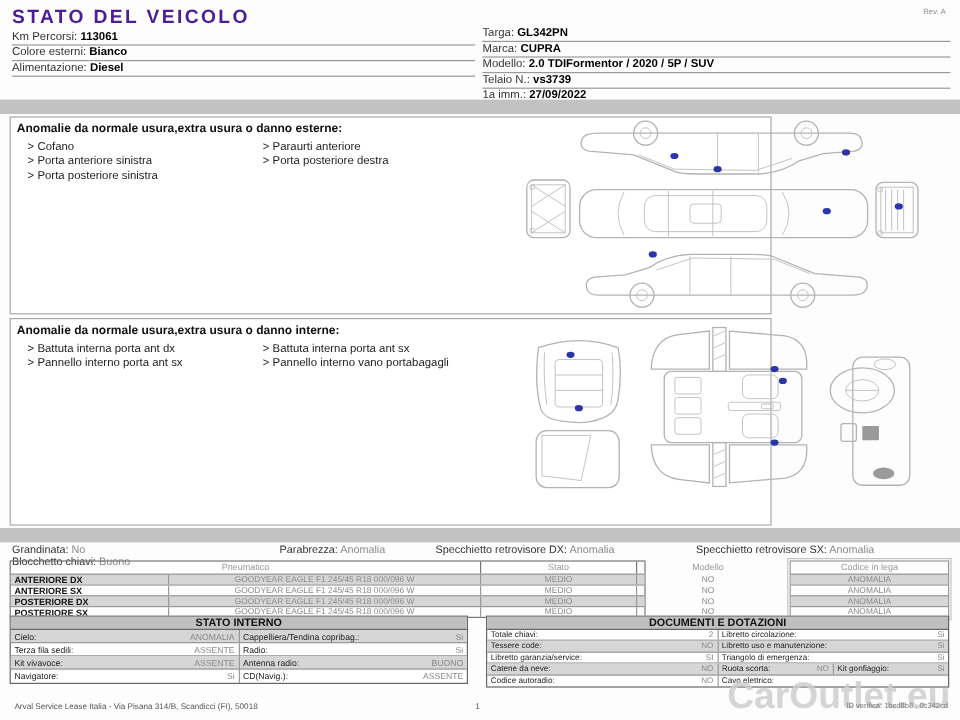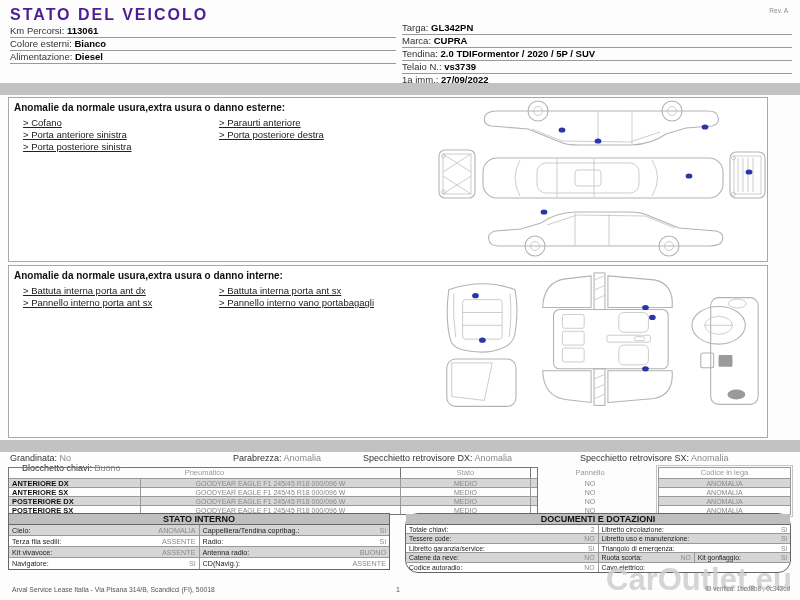--- a/index.html
+++ b/index.html
@@ -12,26 +12,26 @@
 
   .fields-left { position:absolute; left:10px; top:25px; width:386px; }
   .fields-right { position:absolute; left:402px; top:22px; width:390px; }
   .frow { height:13px; border-bottom:1px solid #9a9a9a; font-size:9.5px; white-space:nowrap; overflow:hidden; }
   .frow .lab { color:#333;margin-top:16px; }
   .frow .val { color:#000; font-weight:bold;margin-top:24px; }
 
   .graybar { position:absolute; left:0; width:800px; height:12px; background:#c2c2c2; }
   .bar1 { top:83px; } .bar2 { top:440px; }
 
-  .panel { position:absolute; left:8px; width:760px; border:1px solid #a8a8a8; background:#fff; }
+  .panel { position:absolute; left:8px; width:635px; border:1px solid #a8a8a8; background:#fff; }
   .panel-ext { top:97px; height:165px; }
   .panel-int { top:265px; height:173px; }
   .panel h3 { position:absolute; left:5px; top:4px; font-size:10px; font-weight:bold; color:#111; }
   .plist { position:absolute; top:19px; font-size:9.5px; line-height:12px; color:#222; }
-  .plist div { white-space:nowrap;text-decoration:underline; }
+  .plist div { white-space:nowrap; }
   .pl-c1 { left:14px; } .pl-c2 { left:210px; width:185px; }
   .pl-c2 div { white-space:normal; }
   .diagram { position:absolute; left:398px; top:2px; }
   svg { display:block; }
   .ln { fill:none; stroke:#b3b3b3; stroke-width:1.1; }
   .ln2 { fill:none; stroke:#c0c0c0; stroke-width:0.8; }
   .dk { fill:#9a9a9a; stroke:none; }
 
   .statusline { position:absolute; left:0; top:453px; width:800px; font-size:9px; }
   .sitem { position:absolute; white-space:nowrap; }
@@ -46,21 +46,21 @@
   .tt-row > div { line-height:9px; text-align:center; color:#8a8a8a; border-right:1px solid #999; overflow:hidden; white-space:nowrap; }
   .tt-row > div:last-child { border-right:none; }
   .tt-pos { text-align:left !important; padding-left:3px; font-weight:bold; color:#111 !important; font-size:7.5px; }
   .alt { background:#d6d6d6; }
   .tt-cerchi { position:absolute; left:650px; top:0; width:133px; border:1px solid #999; outline:1px solid #c4c4c4; outline-offset:1px; }
   .tt-cerchi > div { height:9px; line-height:9px; text-align:center; color:#8a8a8a; border-top:1px solid #999; overflow:hidden; }
   .tt-cerchi > .cc-h { height:10px; line-height:10px; border-top:none; color:#999; font-size:7.5px; }
 
   .btable { position:absolute; top:513px; border:1px solid #666; background:#fff; }
   .bt-left { left:8px; width:382px; }
-  .bt-right { left:405px; width:386px;border-radius:13px; }
+  .bt-right { left:405px; width:386px; }
   .bt-title { height:11px; line-height:11px; background:#bfbfbf; text-align:center; font-weight:bold; font-size:9px; color:#111; border-bottom:1px solid #666; }
   .brow { display:flex; border-bottom:1px solid #999; }
   .brow:last-child { border-bottom:none; }
   .bt-left .brow { height:11px; font-size:7.2px; line-height:11px;align-items:center; }
   .bt-right .brow { height:9.4px; font-size:6.8px; line-height:9.4px; }
   .bhalf { flex:1; display:flex; justify-content:space-between; padding:0 3px; overflow:hidden; white-space:nowrap; }
   .bhalf + .bhalf { border-left:1px solid #999; }
   .bhalf .lab { color:#222; }
   .bhalf .val { color:#8a8a8a; }
   .bsub { display:flex; flex:1; justify-content:space-between; overflow:hidden; }
@@ -81,21 +81,21 @@
 
   <div class="fields-left">
     <div class="frow"><span class="lab">Km Percorsi: </span><span class="val">113061</span></div>
     <div class="frow"><span class="lab">Colore esterni: </span><span class="val">Bianco</span></div>
     <div class="frow"><span class="lab">Alimentazione: </span><span class="val">Diesel</span></div>
   </div>
 
   <div class="fields-right">
     <div class="frow"><span class="lab">Targa: </span><span class="val">GL342PN</span></div>
     <div class="frow"><span class="lab">Marca: </span><span class="val">CUPRA</span></div>
-    <div class="frow"><span class="lab">Tendina: </span><span class="val">2.0 TDIFormentor / 2020 / 5P / SUV</span></div>
+    <div class="frow"><span class="lab">Modello: </span><span class="val">2.0 TDIFormentor / 2020 / 5P / SUV</span></div>
     <div class="frow"><span class="lab">Telaio N.: </span><span class="val">vs3739</span></div>
     <div class="frow"><span class="lab">1a imm.: </span><span class="val">27/09/2022</span></div>
   </div>
 
   <div class="graybar bar1"></div>
 
   <div class="panel panel-ext">
     <h3>Anomalie da normale usura,extra usura o danno esterne:</h3>
     <div class="plist pl-c1">
       <div>&gt; Cofano</div>
@@ -243,29 +243,29 @@
     </div>
   </div>
 
   <div class="graybar bar2"></div>
 
   <div class="statusline">
     <span class="sitem" style="left:10px"><span class="lab">Grandinata: </span><span class="val">No</span></span>
     <span class="sitem" style="left:233px"><span class="lab">Parabrezza: </span><span class="val">Anomalia</span></span>
     <span class="sitem" style="left:363px"><span class="lab">Specchietto retrovisore DX: </span><span class="val">Anomalia</span></span>
     <span class="sitem" style="left:580px"><span class="lab">Specchietto retrovisore SX: </span><span class="val">Anomalia</span></span>
-    <span class="sitem" style="left:22px; top:10px"><span class="lab">Blocchetto chiavi: </span><span class="val">Buono</span></span>
+    <span class="sitem" style="left:10px; top:10px"><span class="lab">Blocchetto chiavi: </span><span class="val">Buono</span></span>
   </div>
 
   <div class="tire">
     <div class="tt-main">
       <div class="tt-header">
         <div>Pneumatico</div>
         <div>Stato</div>
-        <div>Pannello</div>
+        <div>Modello</div>
       </div>
       <div class="tt-row alt">
         <div class="tt-pos">ANTERIORE DX</div>
           <div>GOODYEAR EAGLE F1 245/45 R18 000/096 W</div>
           <div>MEDIO</div>
           <div>NO</div>
       </div>
       <div class="tt-row">
         <div class="tt-pos">ANTERIORE SX</div>
           <div>GOODYEAR EAGLE F1 245/45 R18 000/096 W</div>

